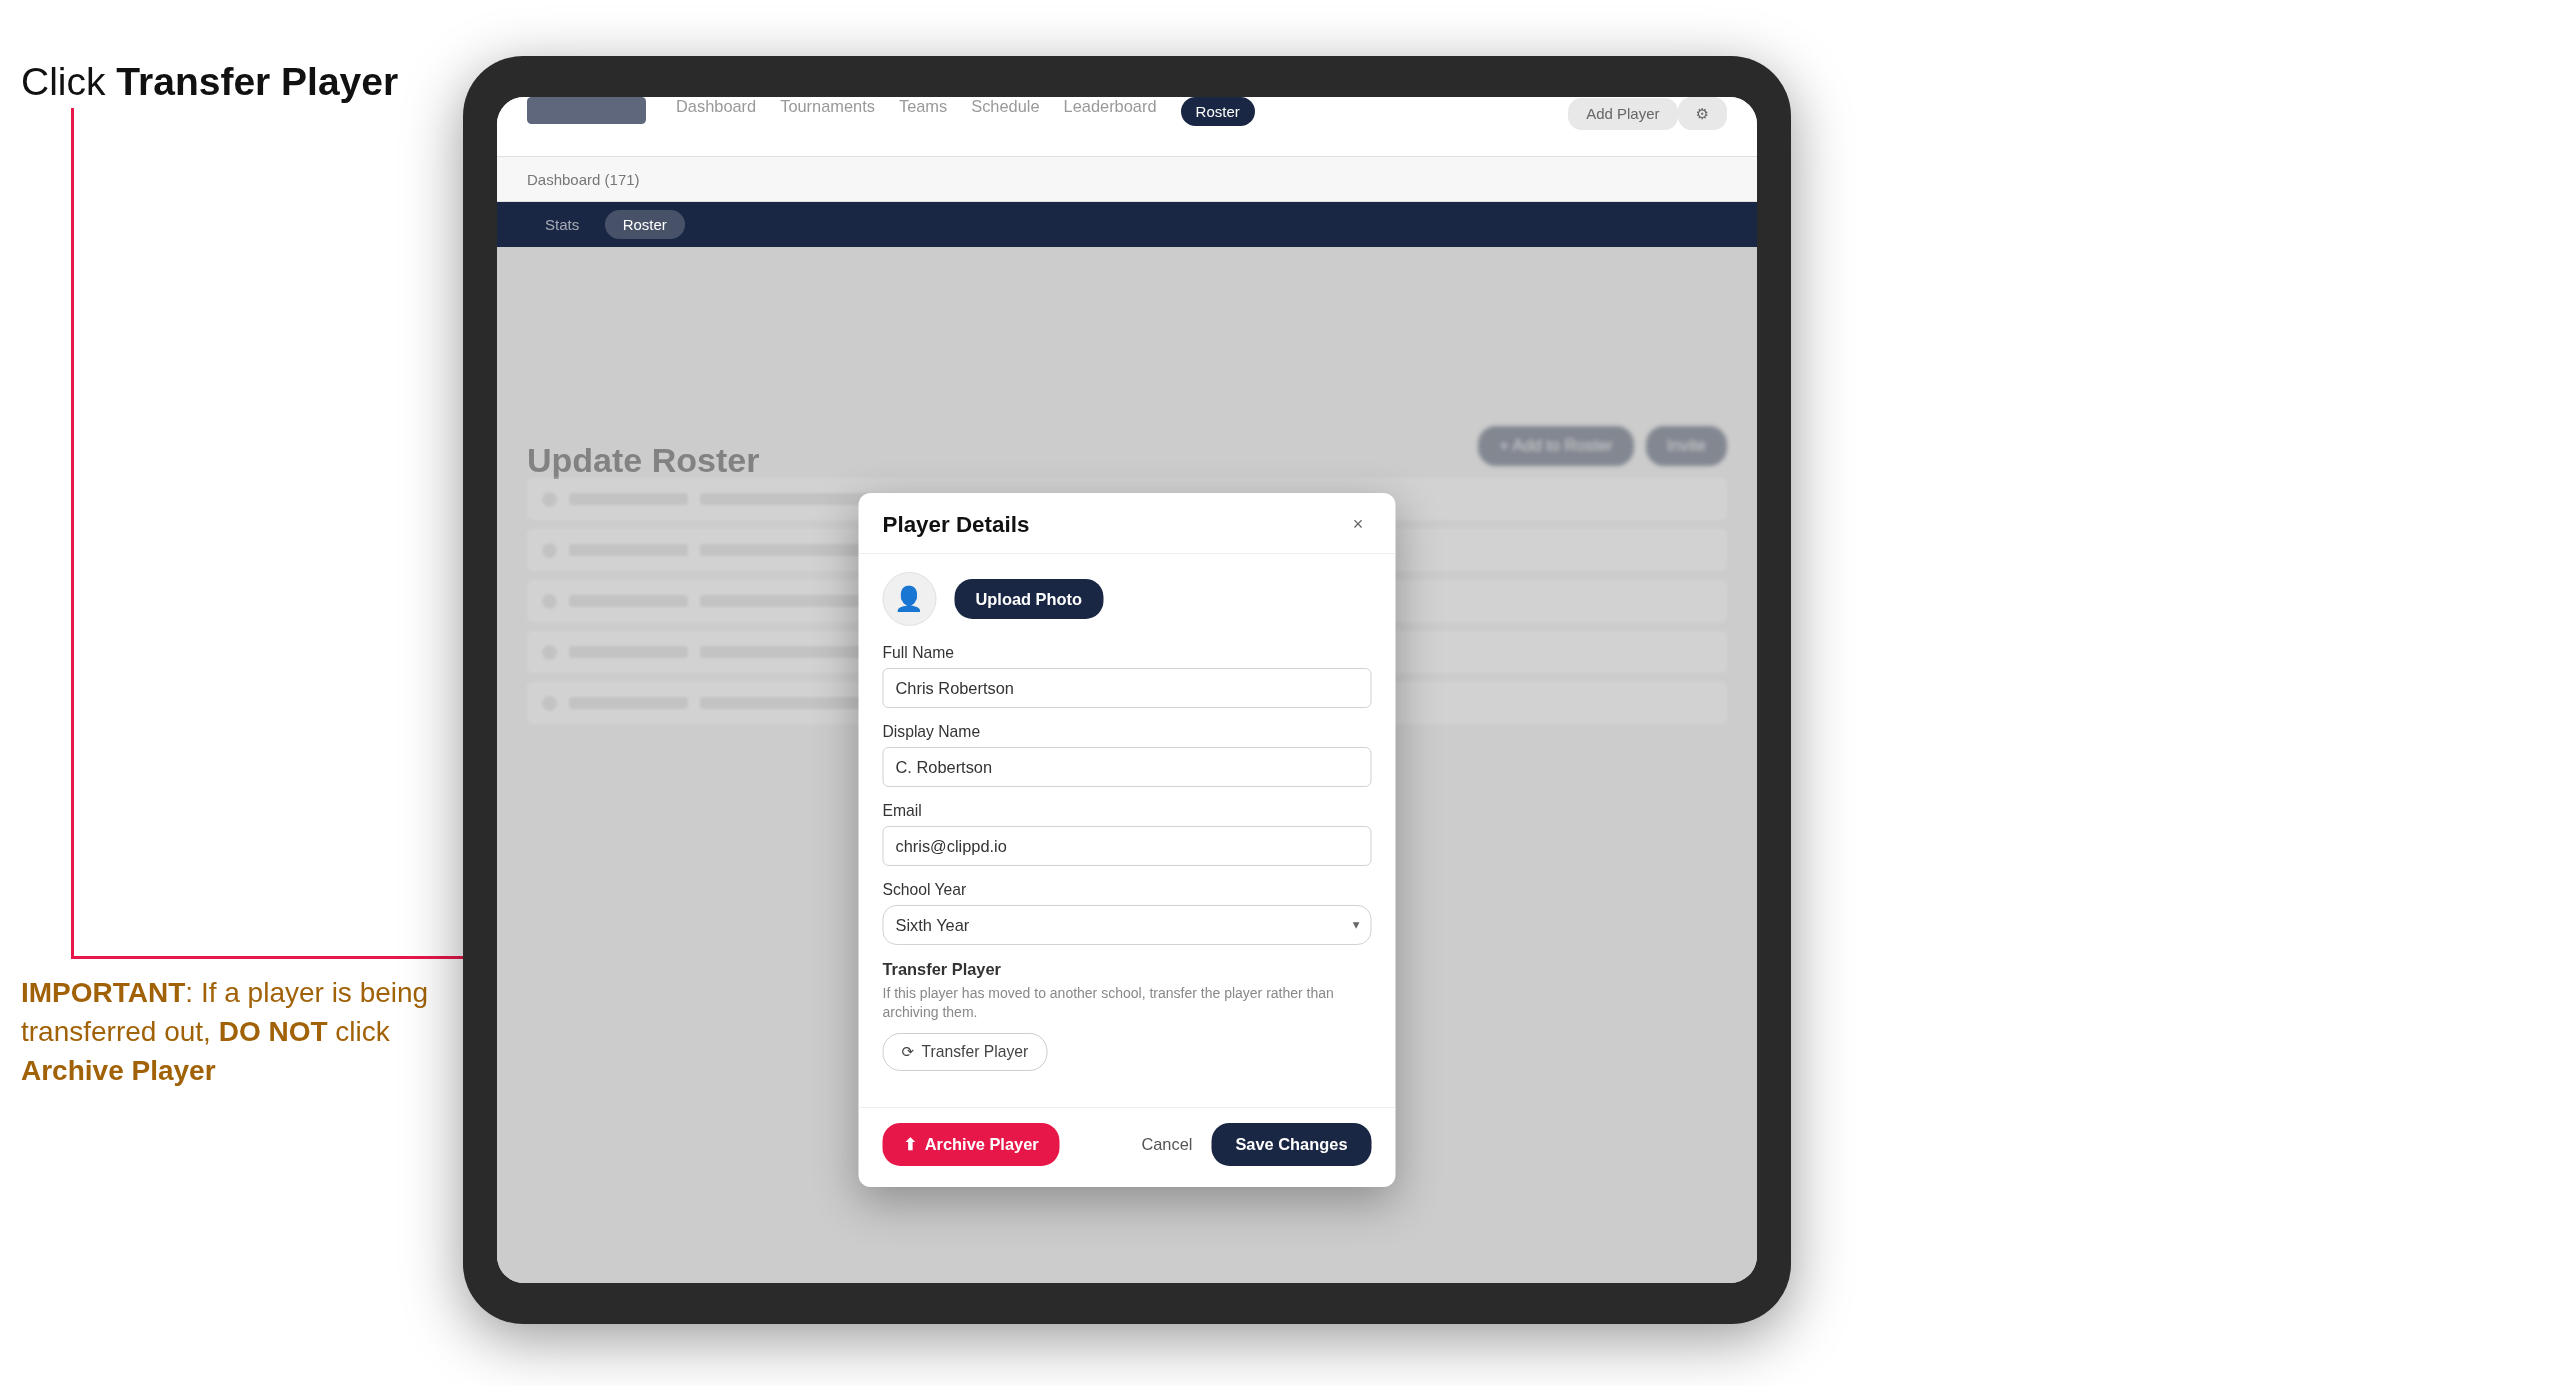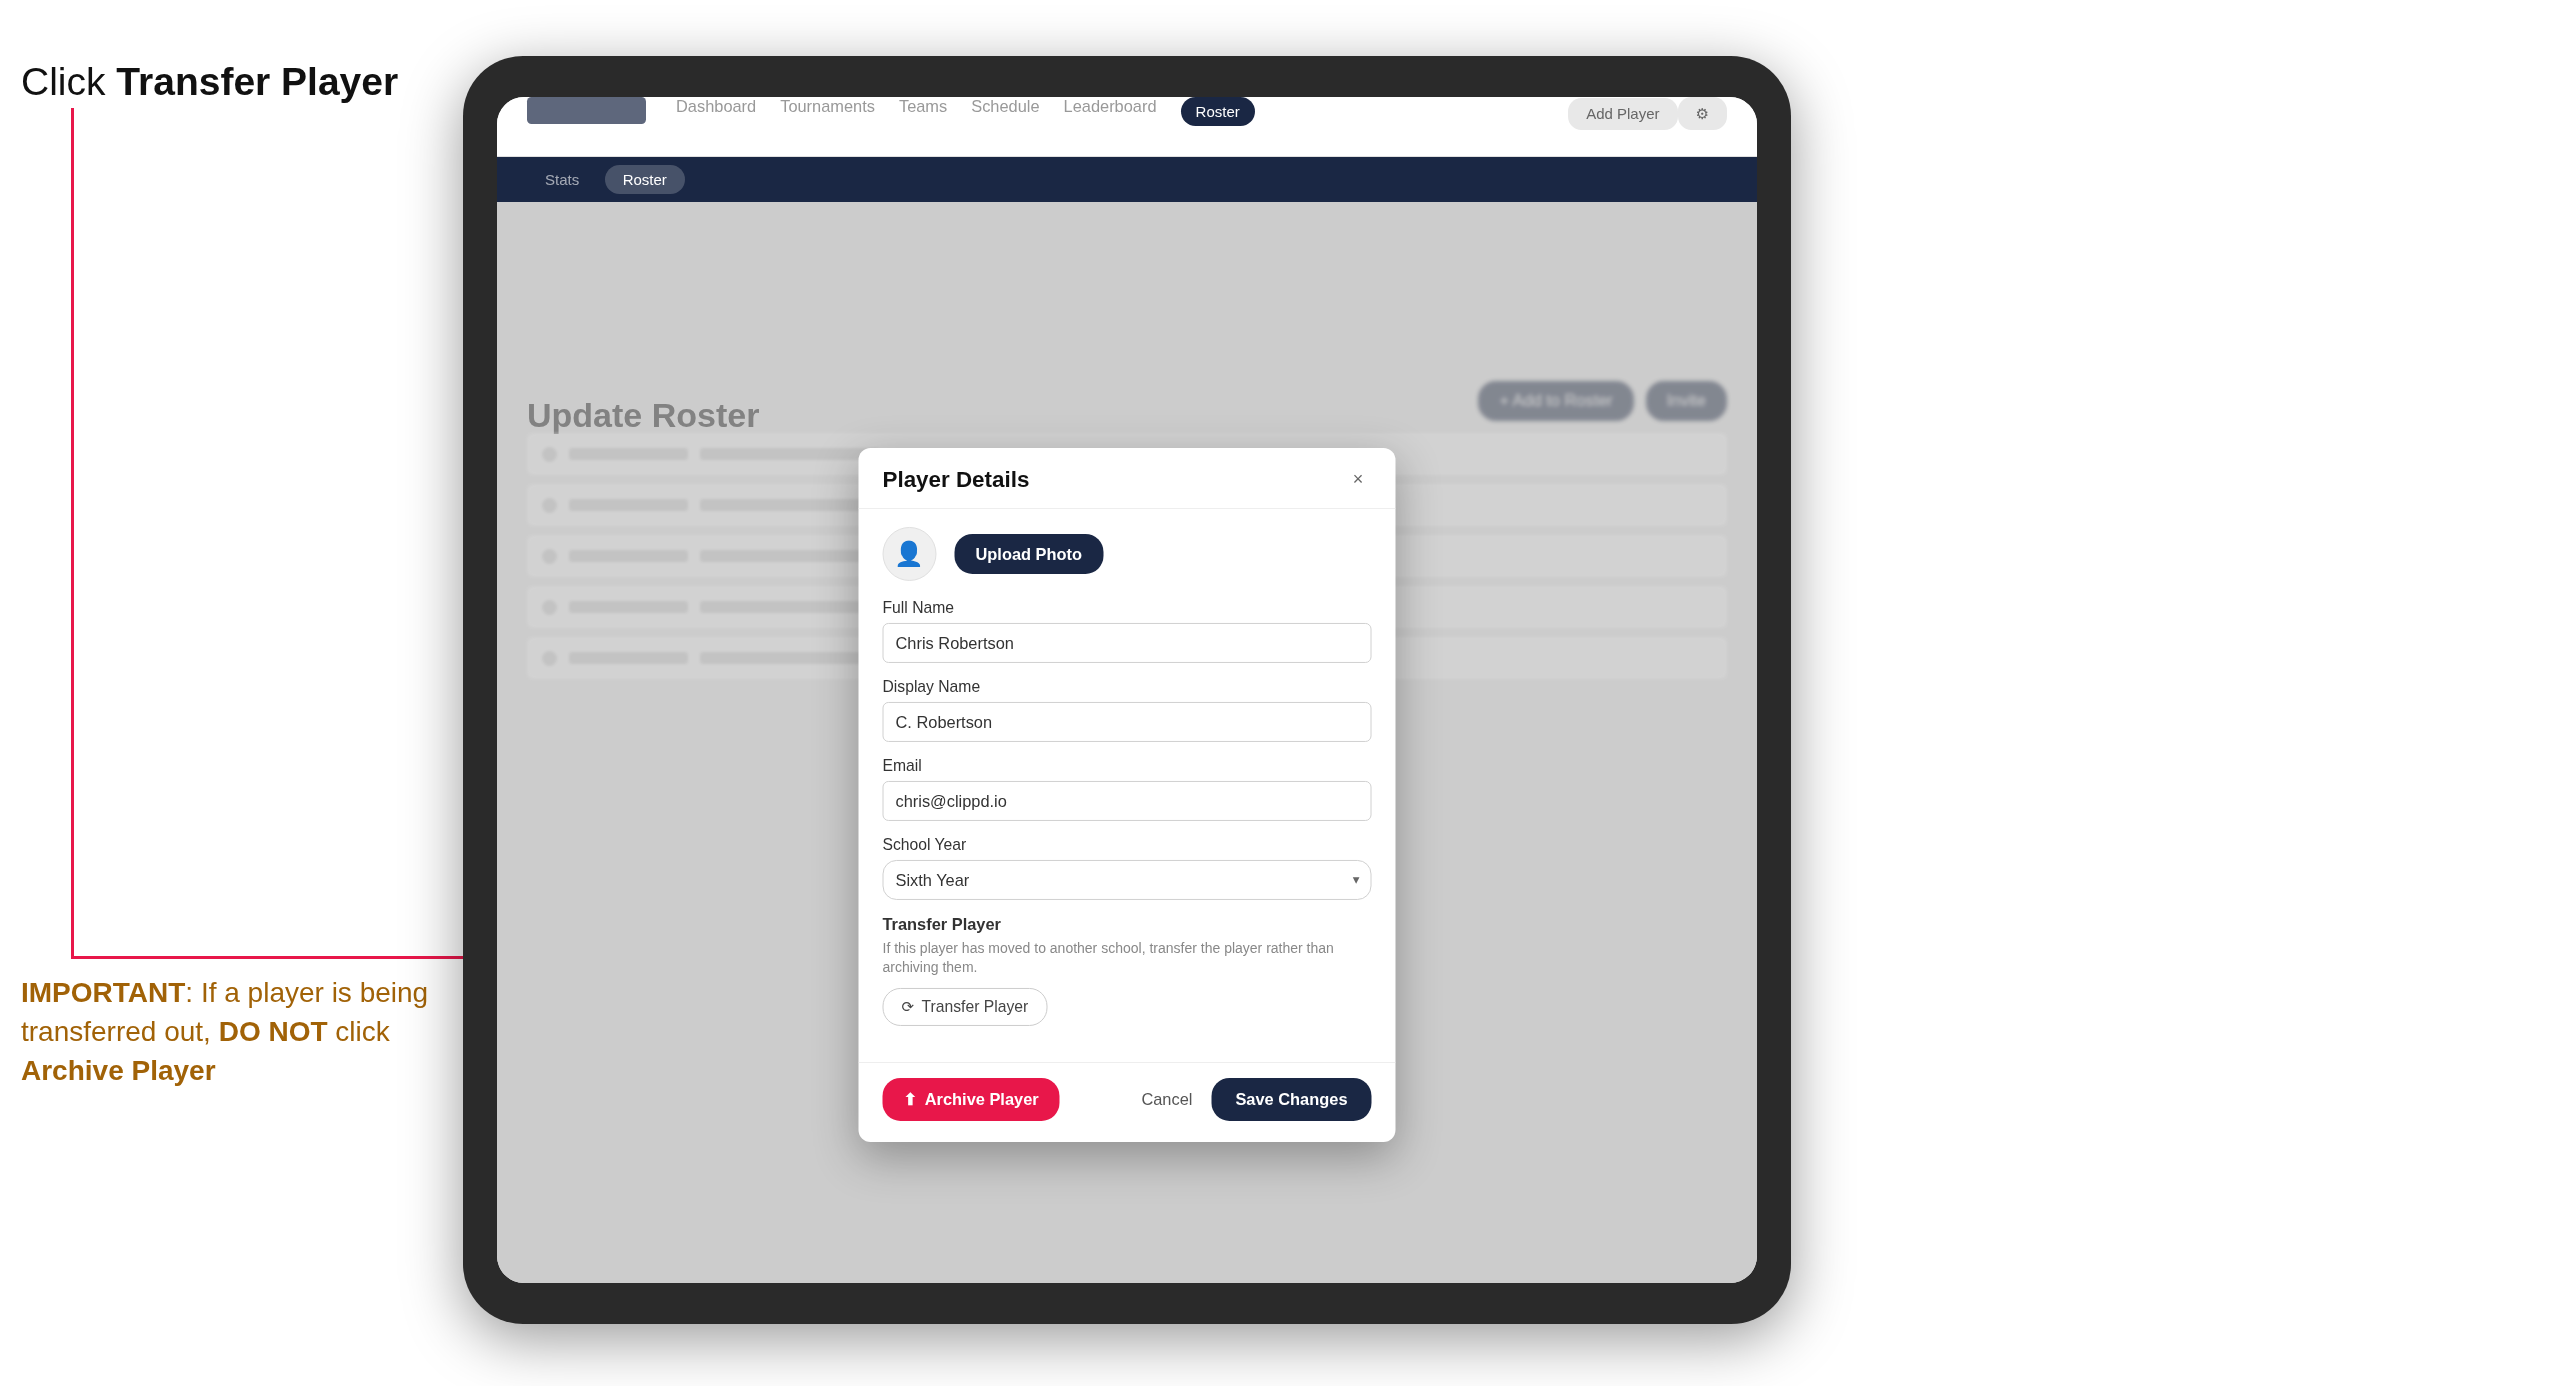--- a/index.html
+++ b/index.html
@@ -467,20 +467,23 @@
         <span class="nav-item">Schedule</span>
         <span class="nav-item">Leaderboard</span>
         <span class="nav-item active">Roster</span>
       </div>
       <div class="header-right">
         <button class="header-btn">Add Player</button>
         <button class="header-btn">⚙</button>
       </div>
     </div>
 
+    <div class="sub-header">
+      <span class="breadcrumb-text">Dashboard (171)</span>
+    </div>
 
     <div class="tab-bar">
       <span class="tab-item">Stats</span>
       <span class="tab-item active">Roster</span>
     </div>
 
     <div style="position:relative; flex:1; background:#f0f0f0; height:100%;">
 
       <div class="roster-heading">Update Roster</div>
 

